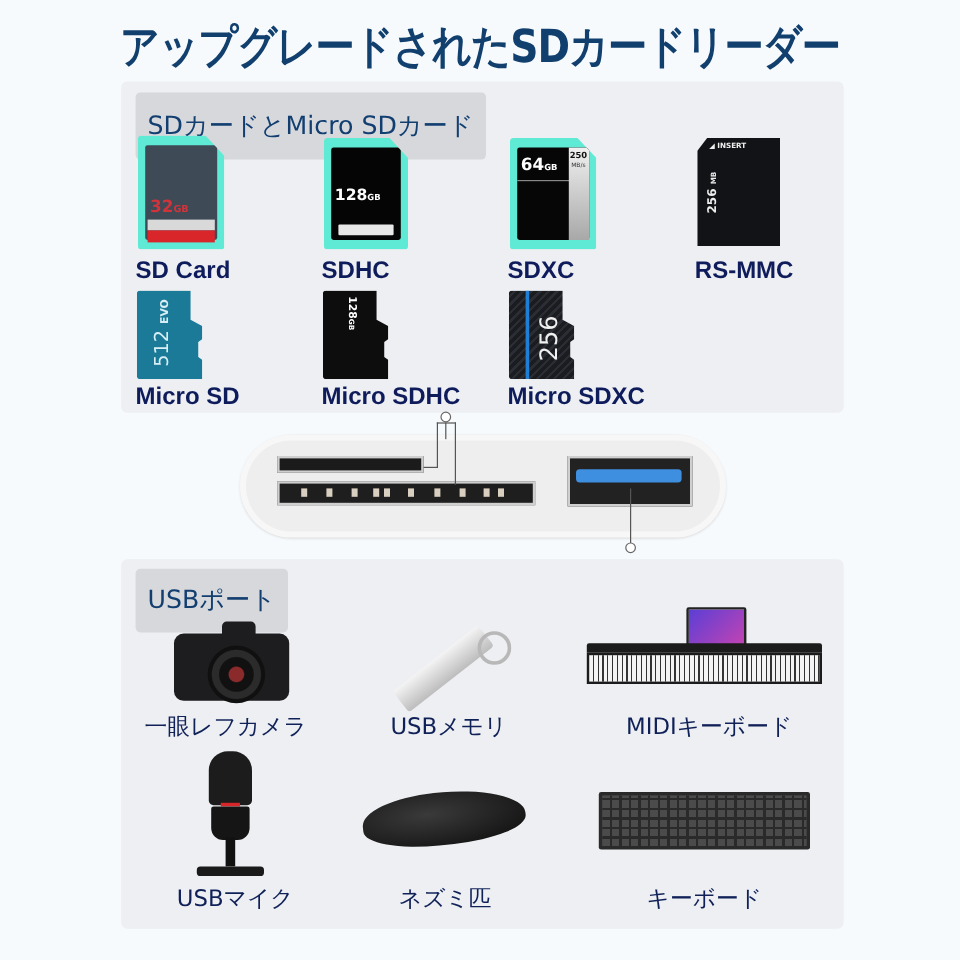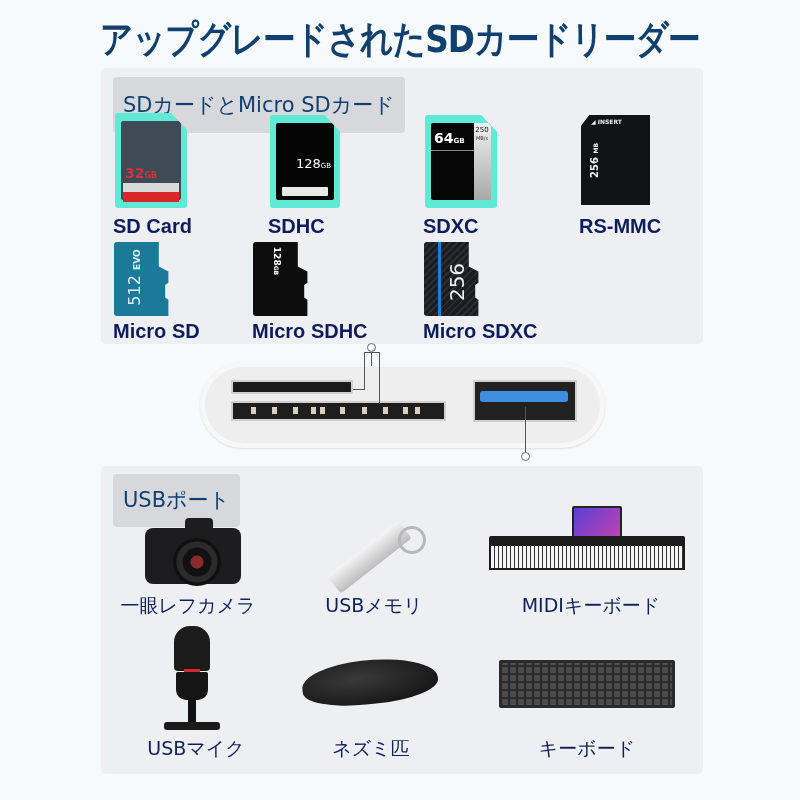--- a/index.html
+++ b/index.html
@@ -50,34 +50,34 @@
         <div style="position:absolute;left:2px;right:2px;top:62px;height:9px;background:#d9d9d9;"></div>
         <div style="position:absolute;left:2px;right:2px;top:71px;height:10px;background:#d8262b;"></div>
       </div>
     </div>
     <div class="card-label" style="top:102px;">SD Card</div>
   </div>
 
   <div class="card-item" style="left:167px;top:45px;width:120px;height:130px;">
     <div class="sd" style="left:2px;top:2px;width:70px;height:93px;">
       <div class="inner" style="background:#050505;">
-        <div style="position:absolute;left:20px;top:33px;color:#fff;font-weight:normal;font-size:13px;"><span>128</span><span style="font-size:7px">GB</span></div>
+        <div style="position:absolute;left:3px;top:33px;color:#fff;font-weight:bold;font-size:13px;"><span>128</span><span style="font-size:7px">GB</span></div>
         <div style="position:absolute;left:6px;right:6px;top:64px;height:9px;background:#e8e8e8;border-radius:1px;"></div>
       </div>
     </div>
     <div class="card-label" style="top:102px;">SDHC</div>
   </div>
 
   <div class="card-item" style="left:322px;top:45px;width:120px;height:130px;">
     <div class="sd" style="left:2px;top:2px;width:72px;height:93px;">
       <div class="inner" style="background:#060606;">
         <div style="position:absolute;left:0;right:0;top:27px;height:1px;background:#888;"></div>
         <div style="position:absolute;left:3px;top:7px;color:#fff;font-weight:bold;font-size:14px;"><span>64</span><span style="font-size:7px">GB</span></div>
         <div style="position:absolute;right:0;top:0;width:17px;bottom:0;background:linear-gradient(#f0f0f0,#a8a8a8);"></div>
-        <div style="position:absolute;right:1px;top:3px;width:16px;color:#111;font-size:7px;font-weight:normal;text-align:center;">250</div>
+        <div style="position:absolute;right:1px;top:3px;width:16px;color:#111;font-size:7px;font-weight:bold;text-align:center;">250</div>
         <div style="position:absolute;right:1px;top:12px;width:16px;color:#333;font-size:5px;text-align:center;">MB/s</div>
       </div>
     </div>
     <div class="card-label" style="top:102px;">SDXC</div>
   </div>
 
   <div class="card-item" style="left:478px;top:45px;width:120px;height:130px;">
     <div style="position:absolute;left:2px;top:2px;width:69px;height:90px;background:#121316;clip-path:polygon(12% 0,100% 0,100% 100%,0 100%,0 12%);">
       <div style="position:absolute;left:10px;top:3px;color:#eee;font-size:6px;font-weight:bold;">◢ INSERT</div>
       <div style="position:absolute;left:-4px;top:40px;color:#eee;font-size:10px;font-weight:bold;transform:rotate(-90deg);white-space:nowrap;"><span>256</span> <span style="font-size:6px">MB</span></div>
@@ -85,21 +85,21 @@
     <div class="card-label" style="top:102px;">RS-MMC</div>
   </div>
 
   <div class="card-item" style="left:12px;top:174px;width:130px;height:100px;">
     <div class="micro" style="left:1px;top:0;width:64px;height:74px;background:#1c7a99;">
       <div style="position:absolute;left:-8px;top:26px;color:#d7eef5;font-size:16px;transform:rotate(-90deg);white-space:nowrap;"><span>512</span> <span style="font-size:9px;font-weight:bold">EVO</span></div>
     </div>
     <div class="card-label" style="top:78px;">Micro SD</div>
   </div>
 
-  <div class="card-item" style="left:151px;top:174px;width:140px;height:100px;">
+  <div class="card-item" style="left:167px;top:174px;width:140px;height:100px;">
     <div class="micro" style="left:1px;top:0;width:64px;height:74px;background:#0d0d0d;">
       <div style="position:absolute;left:10px;top:14px;color:#fff;font-size:9px;font-weight:bold;transform:rotate(90deg);white-space:nowrap;"><span>128</span><span style="font-size:6px">GB</span></div>
     </div>
     <div class="card-label" style="top:78px;">Micro SDHC</div>
   </div>
 
   <div class="card-item" style="left:322px;top:174px;width:140px;height:100px;">
     <div class="micro" style="left:1px;top:0;width:64px;height:74px;background:repeating-linear-gradient(135deg,#1a1c20 0 3px,#2a2d33 3px 5px);">
       <div style="position:absolute;left:14px;top:0;width:3px;height:74px;background:#1f7fd6;"></div>
       <div style="position:absolute;left:14px;top:28px;color:#f0f0f0;font-size:20px;transform:rotate(-90deg);white-space:nowrap;">256</div>

